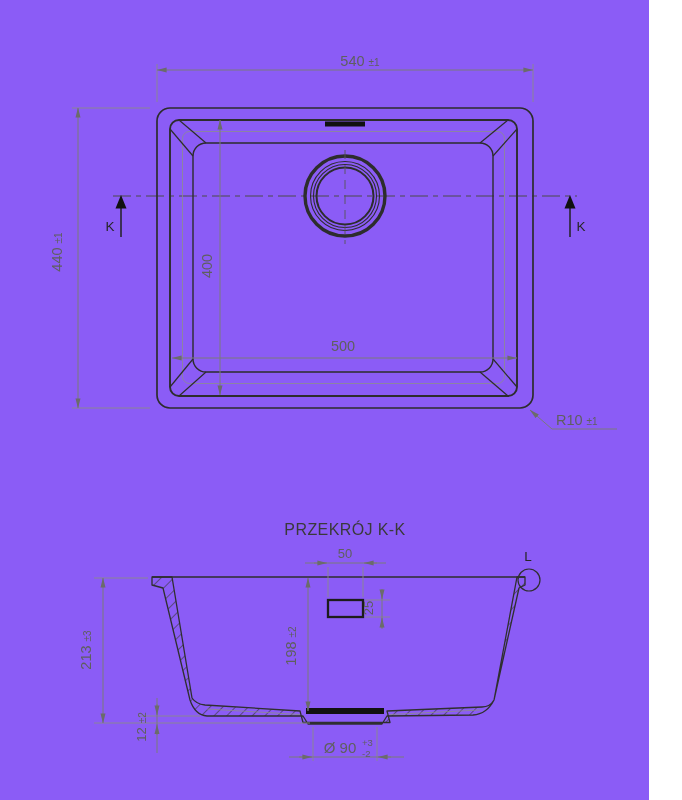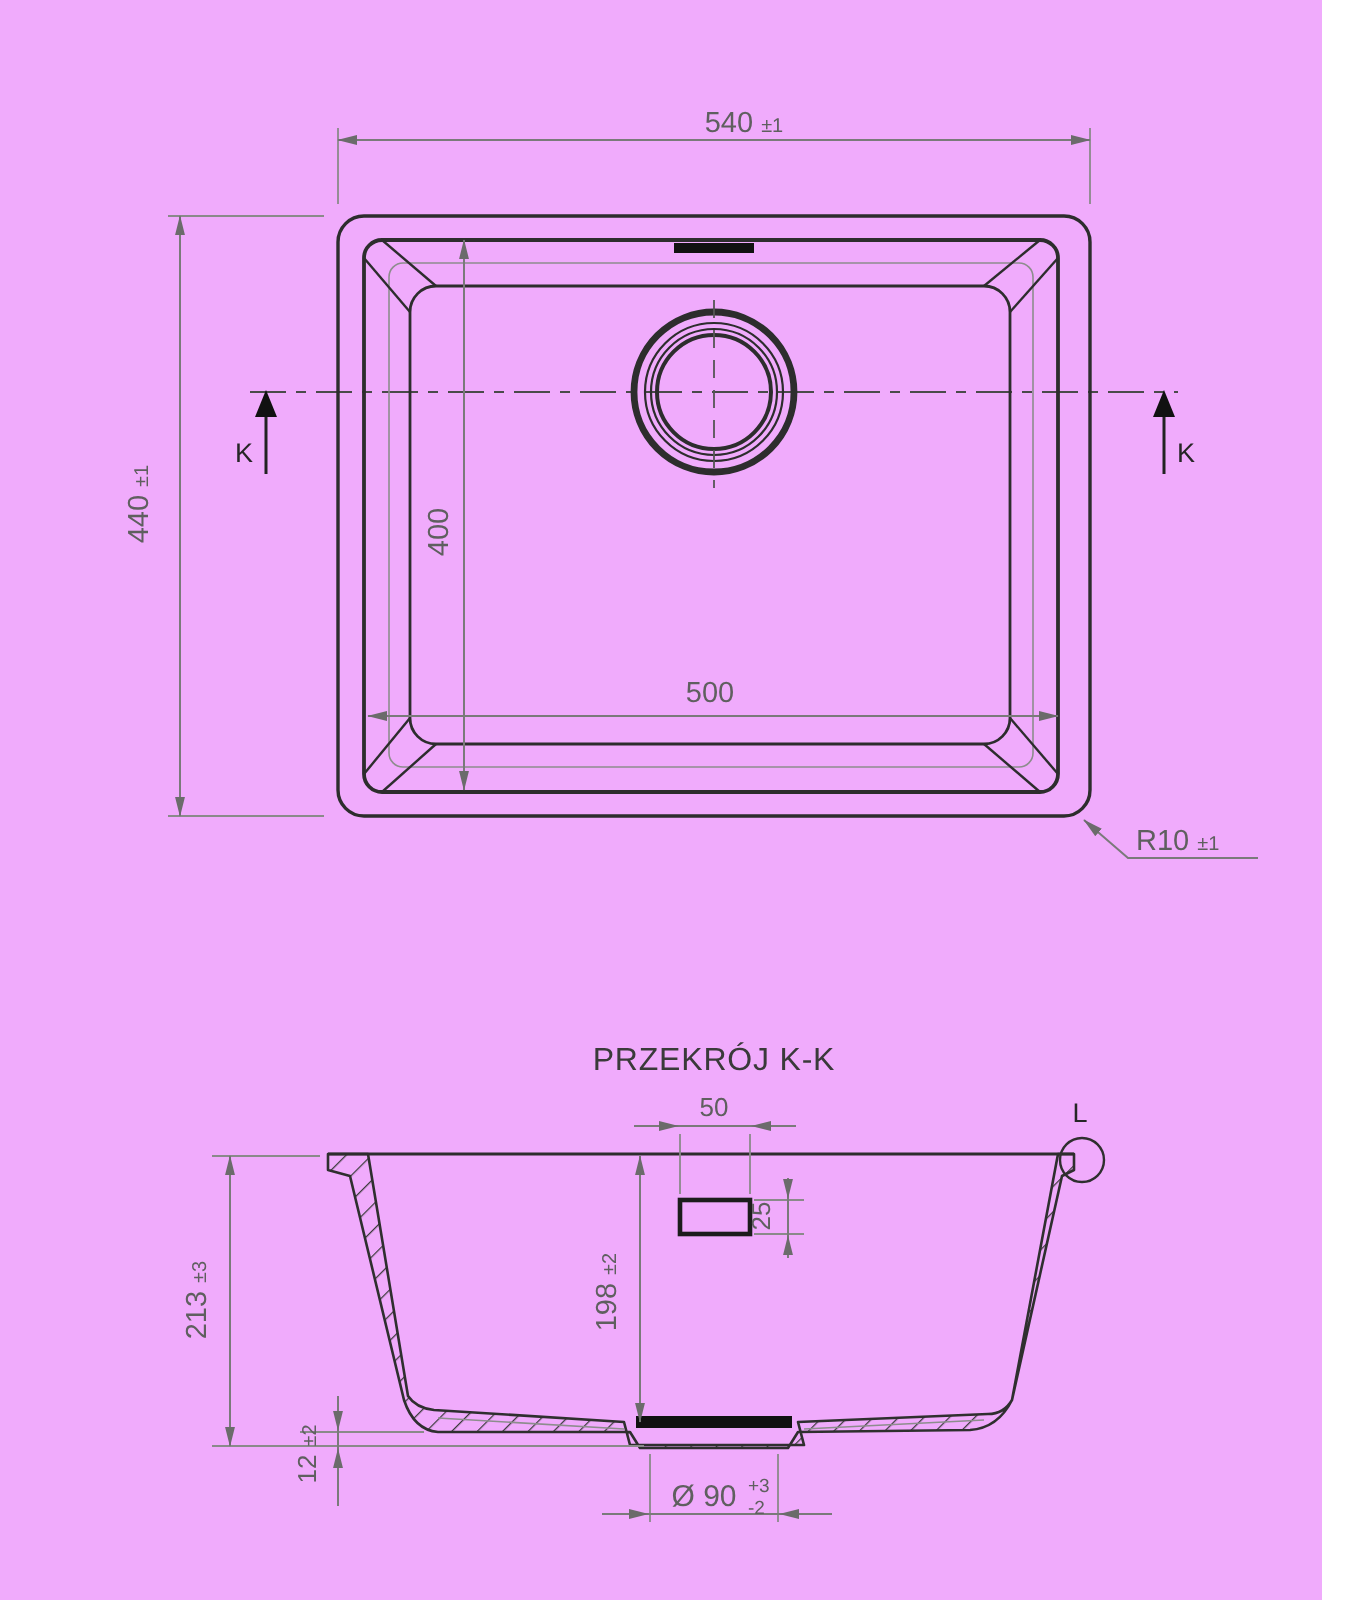--- a/index.html
+++ b/index.html
@@ -1,16 +1,16 @@
 <!DOCTYPE html>
 <html><head>
 <meta charset="utf-8">
 <style>
   html,body{margin:0;padding:0;background:#ffffff;}
-  .stage{position:relative;width:649px;height:800px;background:#f0abfc;overflow:hidden;padding-left:12px;}
+  .stage{position:relative;width:649px;height:800px;background:#8b5cf6;overflow:hidden;}
   svg{display:block;font-family:"Liberation Sans",sans-serif;}
   .outline{stroke:#2d2d2d;fill:none;}
   .outline-thin{stroke:#8d8d8d;fill:none;}
   .dimline{stroke:#7a7a7a;stroke-width:1;fill:none;}
   .extline{stroke:#8a8a8a;stroke-width:0.9;fill:none;}
   .centerline{stroke:#4a4a4a;stroke-width:1;fill:none;}
   .dashline{stroke:#555;stroke-width:0.9;fill:none;}
   text{fill:#5f5f5f;}
   .dt-main{font-size:14.5px;fill:#5f5f5f;}
   .dt-tol{font-size:10px;fill:#5f5f5f;}

